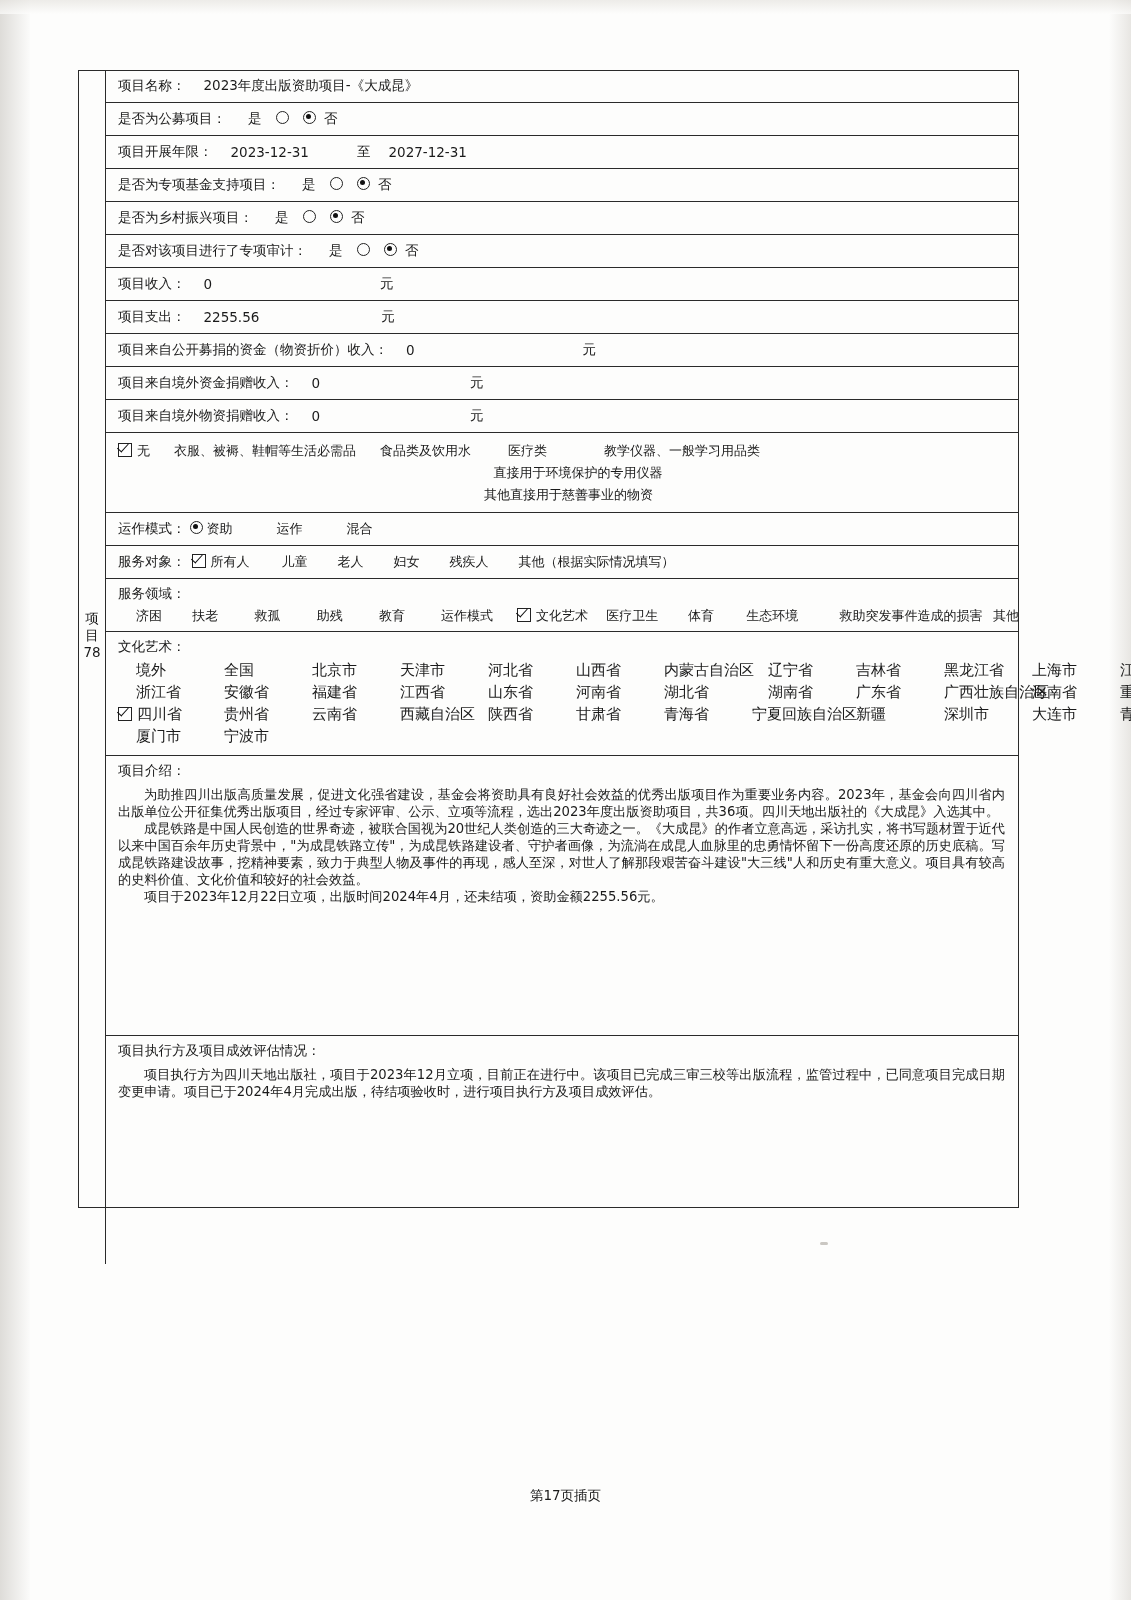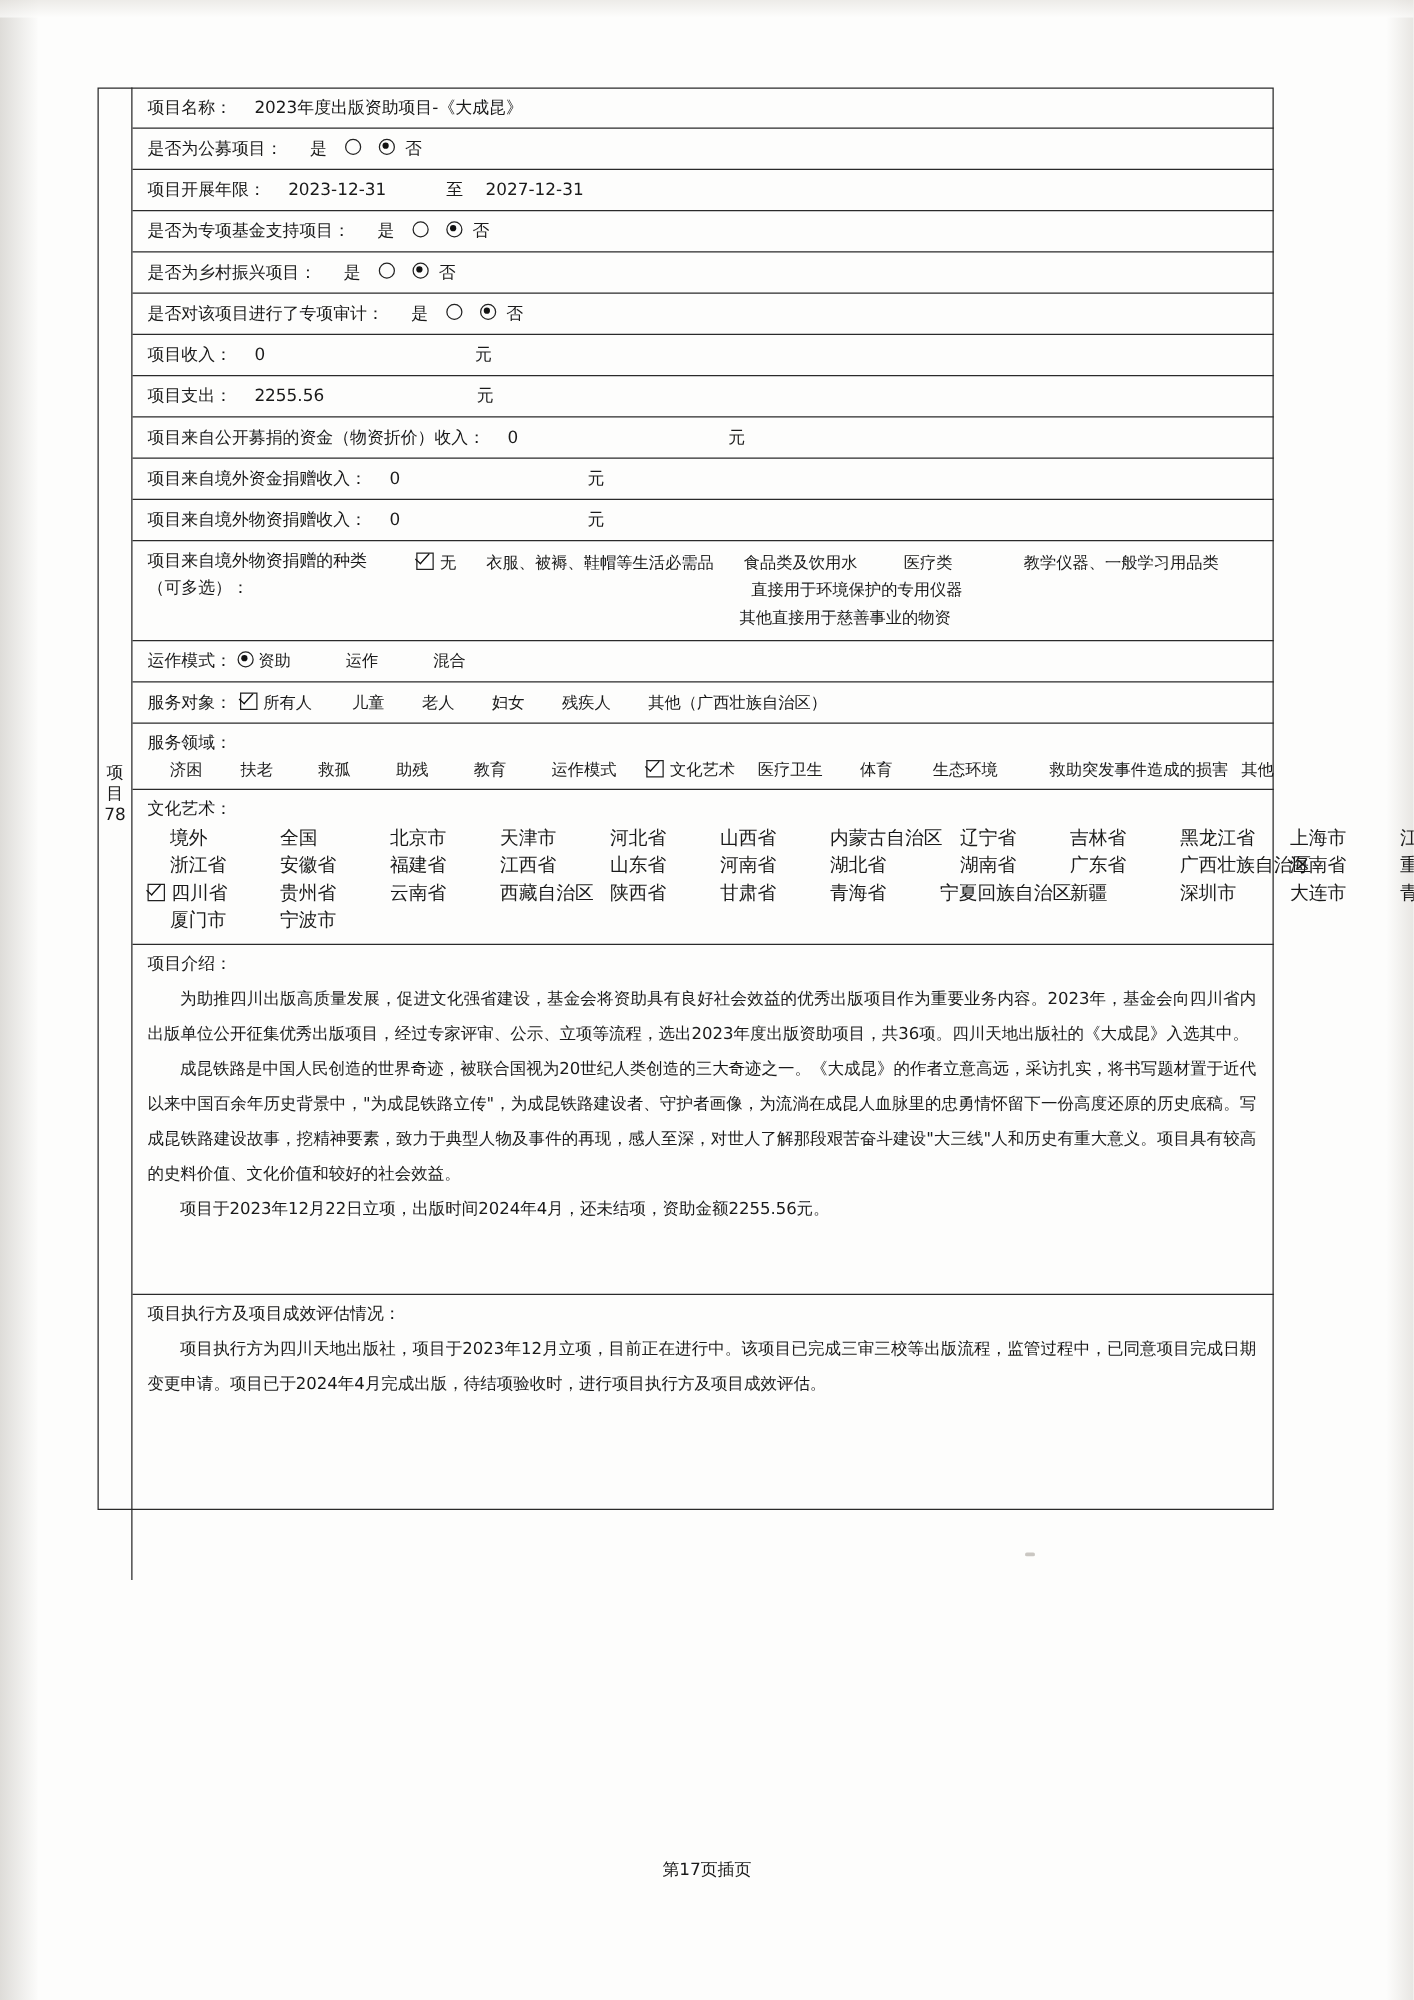--- a/index.html
+++ b/index.html
@@ -136,21 +136,21 @@
   .regions .rcell {
     width: 88px;
     flex: 0 0 88px;
     font-size: 15px;
     white-space: nowrap;
   }
   .regions .rcell.wide { width: 104px; flex: 0 0 104px; }
 
   .para {
     font-size: 13.2px;
-    line-height: 28px;
+    line-height: 17px;
     text-align: justify;
     padding-right: 14px;
   }
   .indent { text-indent: 26px; }
 
   .footer {
     position: absolute;
     left: 0;
     top: 1487px;
     width: 1131px;
@@ -264,24 +264,20 @@
       <span class="val" style="margin-left:150px">元</span>
     </div>
 
     <div class="row">
       <span class="lbl">项目来自境外物资捐赠收入：</span>
       <span class="val">0</span>
       <span class="val" style="margin-left:150px">元</span>
     </div>
 
     <div class="row tall" style="min-height:50px;">
-      <div style="width:215px; line-height:21px;">
-        <div>项目来自境外物资捐赠的种类</div>
-        <div>（可多选）：</div>
-      </div>
       <div style="flex:1; line-height:22px; padding-top:1px;">
         <div style="display:flex; align-items:center;">
           <span class="chip" style="width:56px">
             <span class="cb on"></span><span>无</span>
           </span>
           <span class="chip" style="width:206px"><span>衣服、被褥、鞋帽等生活必需品</span></span>
           <span class="chip" style="width:128px"><span>食品类及饮用水</span></span>
           <span class="chip" style="width:96px"><span>医疗类</span></span>
           <span class="chip"><span>教学仪器、一般学习用品类</span></span>
         </div>
@@ -303,21 +299,21 @@
 
     <div class="row">
       <span class="lbl">服务对象：</span>
       <span class="chip" style="margin-left:6px">
         <span class="cb on"></span><span>所有人</span>
       </span>
       <span class="chip" style="margin-left:32px"><span>儿童</span></span>
       <span class="chip" style="margin-left:30px"><span>老人</span></span>
       <span class="chip" style="margin-left:30px"><span>妇女</span></span>
       <span class="chip" style="margin-left:30px"><span>残疾人</span></span>
-      <span class="chip" style="margin-left:30px"><span>其他（广西壮族自治区）</span></span>
+      <span class="chip" style="margin-left:30px"><span>其他（根据实际情况填写）</span></span>
     </div>
 
     <div class="row tall" style="display:block; min-height:48px;">
       <div class="title" style="margin-bottom:4px;">服务领域：</div>
       <div class="areas" style="display:flex; align-items:flex-end;">
         <span class="chip" style="width:58px"><span>济困</span></span>
         <span class="chip" style="width:64px"><span>扶老</span></span>
         <span class="chip" style="width:64px"><span>救孤</span></span>
         <span class="chip" style="width:64px"><span>助残</span></span>
         <span class="chip" style="width:64px"><span>教育</span></span>

